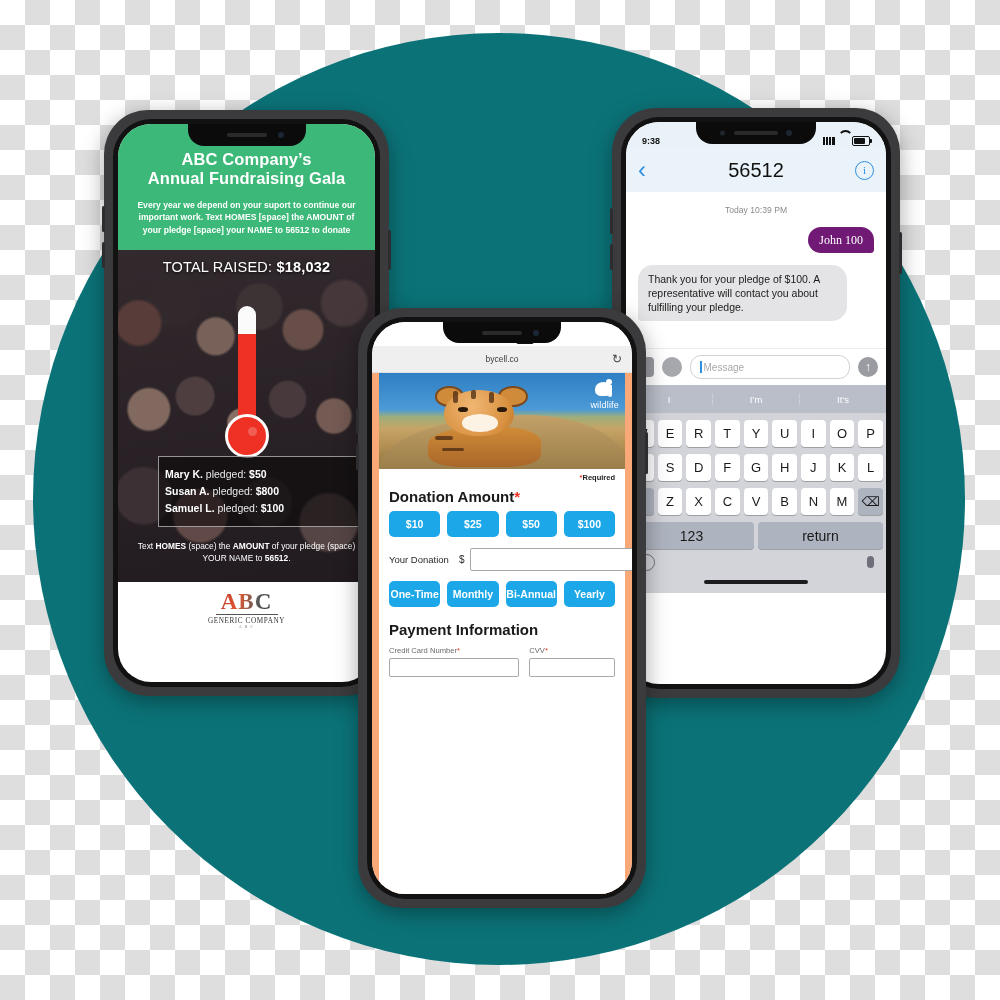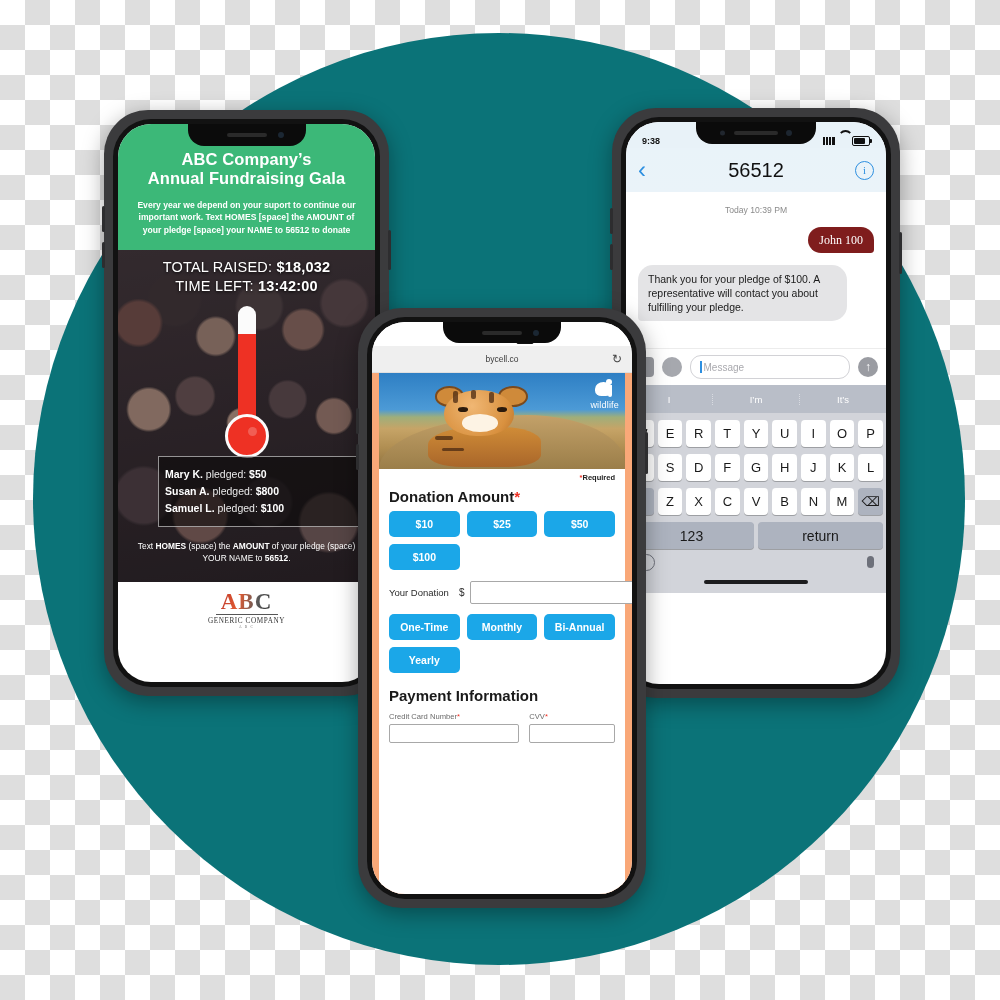--- a/index.html
+++ b/index.html
@@ -122,21 +122,21 @@
   .msg-nav{height:44px;display:flex;align-items:center;justify-content:space-between;
         padding:0 12px;background:linear-gradient(#e9f3f9,#eaf3f9);position:relative;}
   .msg-nav .back{color:#2d8fe0;font-size:24px;line-height:1;font-weight:300;}
   .msg-nav .ttl{position:absolute;left:0;right:0;text-align:center;font-size:20px;color:#111;}
   .msg-nav .info{width:17px;height:17px;border:1.4px solid #2d8fe0;border-radius:50%;
         color:#2d8fe0;font-size:11px;display:flex;align-items:center;justify-content:center;
         font-family:"Liberation Serif",serif;z-index:2;}
   .msg-body{background:#fff;padding:10px 12px 0;height:146px;position:relative;}
   .msg-ts{text-align:center;font-size:8.6px;color:#8b8b8b;margin:3px 0 12px;}
   .bubble{max-width:74%;padding:7px 10px;border-radius:15px;font-size:10.5px;line-height:1.34;position:relative;}
-  .b-out{background:#7f1d1d;color:#fff;margin-left:auto;border-bottom-right-radius:4px;
+  .b-out{background:#701a75;color:#fff;margin-left:auto;border-bottom-right-radius:4px;
         width:-moz-fit-content;width:fit-content;font-family:"Liberation Serif",serif;font-size:12px;padding:5px 11px;}
   .b-out:after{content:"";position:absolute;right:-5px;bottom:0;width:12px;height:12px;
         background:#36a4f4;border-bottom-left-radius:12px;z-index:-1;}
   .b-in{background:#e4e4e6;color:#1a1a1a;margin-top:12px;border-bottom-left-radius:4px;max-width:80%;}
   .msg-inputbar{height:36px;background:#fff;display:flex;align-items:center;gap:8px;padding:0 8px;
         border-top:1px solid #ececec;}
   .ib-icon{width:20px;height:20px;border-radius:50%;background:#a6a8ae;flex:0 0 auto;position:relative;}
   .ib-icon.cam{background:#9a9ca2;border-radius:4px;}
   .ib-field{flex:1;height:22px;border:1px solid #d2d2d6;border-radius:11px;background:#fff;
         display:flex;align-items:center;padding:0 9px;font-size:10px;color:#a9a9ae;gap:2px;}
@@ -191,21 +191,21 @@
   .wild{position:absolute;right:6px;top:6px;text-align:center;color:#fff;}
   .wild .eleph{width:24px;height:20px;margin:0 auto;position:relative;}
   .wild .eleph .bd{position:absolute;left:2px;top:3px;width:17px;height:14px;border-radius:50% 50% 38% 38%;background:#fff;}
   .wild .eleph .tr{position:absolute;left:15px;top:6px;width:4px;height:12px;border-radius:0 0 3px 3px;background:#fff;}
   .wild .eleph .tu{position:absolute;left:13px;top:0;width:6px;height:6px;border-radius:50%;background:#fff;}
   .wild span{display:block;font-size:9px;margin-top:1px;letter-spacing:.2px;}
   .req{text-align:right;font-size:7.5px;font-weight:bold;color:#222;padding:4px 10px 0;}
   .req i{color:#ee3124;font-style:normal;}
   .sec-h{font-size:15px;font-weight:bold;color:#1a1a1a;padding:6px 10px 6px;}
   .sec-h i{color:#ee3124;font-style:normal;}
-  .btn-grid{display:grid;grid-template-columns:1fr 1fr 1fr;gap:7px;padding:0 10px;}
+  .btn-grid{display:grid;grid-template-columns:1fr 1fr 1fr 1fr;gap:7px;padding:0 10px;}
   .pill{background:#1ba7e8;color:#fff;border-radius:5px;text-align:center;font-weight:bold;
         font-size:10.5px;padding:7px 0;}
   .donrow{display:flex;align-items:center;gap:6px;padding:11px 10px 10px;font-size:9.5px;color:#2a2a2a;}
   .donrow .lbl{flex:0 0 auto;}
   .donrow .dollar{font-size:10px;color:#2a2a2a;margin-left:4px;}
   .donrow input{flex:1;height:19px;border:1px solid #a8a8a8;background:#fff;border-radius:2px;}
   .paylbls{display:grid;grid-template-columns:1.52fr 1fr;gap:10px;padding:2px 10px 0;font-size:7.6px;color:#6a6a6a;}
   .paylbls i{color:#ee3124;font-style:normal;}
   .payinputs{display:grid;grid-template-columns:1.52fr 1fr;gap:10px;padding:3px 10px 0;}
   .payinputs input{height:19px;border:1px solid #a8a8a8;background:#fff;border-radius:2px;width:100%;box-sizing:border-box;}
@@ -238,24 +238,20 @@
         </div>
 
         <div class="p1-photo">
           <div class="crowd"></div>
           <div class="crowd-dim"></div>
 
           <div class="p1-stats">
             <div class="line">
               <span>TOTAL RAISED:</span>
               <b>$18,032</b>
-            </div>
-            <div class="line">
-              <span>TIME LEFT:</span>
-              <b>13:42:00</b>
             </div>
           </div>
 
           <div class="thermo">
             <div class="th-tube">
               <div class="th-fill"></div>
             </div>
             <div class="th-bulb"></div>
           </div>
 

